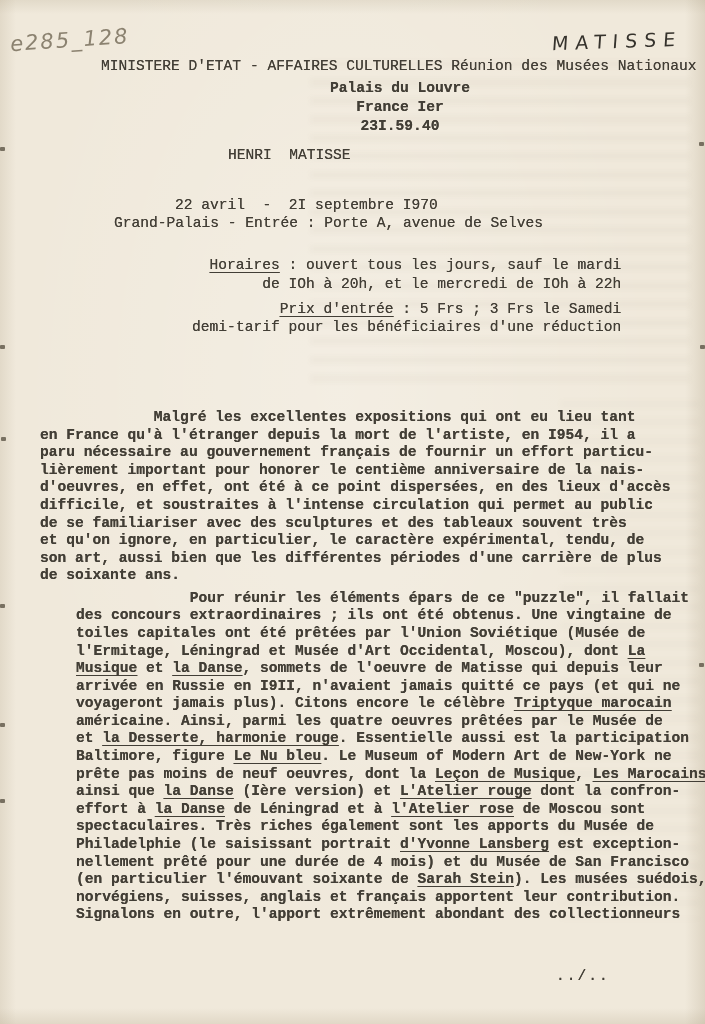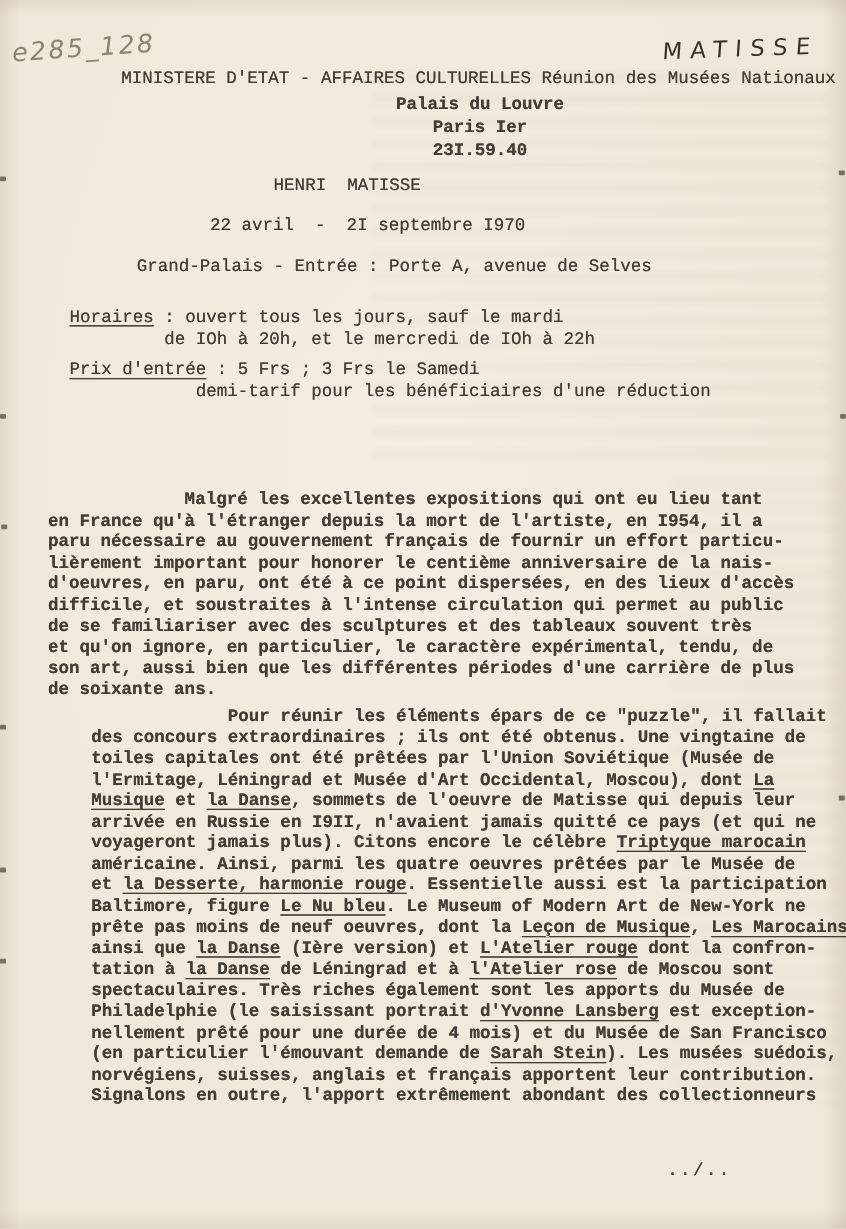--- a/index.html
+++ b/index.html
@@ -35,26 +35,26 @@
     font-family:"DejaVu Sans",sans-serif;
     font-size:19px; letter-spacing:7px; color:#35322c;
     transform:rotate(-2deg) skewX(-6deg);
   }
 
   .ministry { position:absolute; left:76px; top:58px;margin-left:25px; }
   .address  { position:absolute; left:300px; top:79px; width:200px; text-align:center; }
   .address .tline { line-height:18.8px;font-weight:bold; }
 
   .artist   { position:absolute; left:228px; top:147px; }
-  .dates    { position:absolute; left:175px; top:181px; }
+  .dates    { position:absolute; left:175px; top:197px; }
   .entrance { position:absolute; left:114px; top:215px; }
 
-  .info { position:absolute; left:58px; top:256px; }
+  .info { position:absolute; left:58px; top:256px;text-align:right; }
   .info .tline { line-height:18.8px; }
-  .info-entry + .info-entry { margin-top:6px; }
+  .info-entry + .info-entry { margin-top:6px;margin-left:29px; }
 
   .body { position:absolute; left:40px; top:409px;font-weight:bold; }
   .para + .para { margin-top:4.8px;margin-left:36px; }
 
   .footer { position:absolute; left:556px; top:968px; letter-spacing:2px; }
 
   .bleed {
     position:absolute; pointer-events:none; filter:blur(2px); opacity:0.5;
     background:repeating-linear-gradient(180deg, rgba(150,138,112,0.09) 0px, rgba(150,138,112,0.09) 8px, rgba(150,138,112,0) 8px, rgba(150,138,112,0) 18.5px);
   }
@@ -81,21 +81,21 @@
   <div class="speck" style="left:700px;top:345px;"></div>
   <div class="speck" style="left:699px;top:663px;"></div>
 
   <div class="hand-code">e285_128</div>
   <div class="hand-title">MATISSE</div>
 
   <div class="ministry tline">MINISTERE D'ETAT - AFFAIRES CULTURELLES Réunion des Musées Nationaux</div>
 
   <div class="address">
     <div class="tline">Palais du Louvre</div>
-    <div class="tline">Paris Ier</div>
+    <div class="tline">France Ier</div>
     <div class="tline">23I.59.40</div>
   </div>
 
   <div class="artist tline">HENRI  MATISSE</div>
   <div class="dates tline">22 avril  -  2I septembre I970</div>
   <div class="entrance tline">Grand-Palais - Entrée : Porte A, avenue de Selves</div>
 
   <div class="info" id="info">
       <div class="info-entry">
         <div class="tline"><span class="u">Horaires</span><span> : ouvert tous les jours, sauf le mardi</span></div>
@@ -106,45 +106,45 @@
         <div class="tline">            demi-tarif pour les bénéficiaires d'une réduction</div>
       </div>
     </div>
 
   <div class="body" id="body">
       <div class="para">
         <div class="tline"><span>             Malgré les excellentes expositions qui ont eu lieu tant</span></div>
         <div class="tline"><span>en France qu'à l'étranger depuis la mort de l'artiste, en I954, il a</span></div>
         <div class="tline"><span>paru nécessaire au gouvernement français de fournir un effort particu-</span></div>
         <div class="tline"><span>lièrement important pour honorer le centième anniversaire de la nais-</span></div>
-        <div class="tline"><span>d'oeuvres, en paru, ont été à ce point dispersées, en des lieux d'accès</span></div>
+        <div class="tline"><span>d'oeuvres, en effet, ont été à ce point dispersées, en des lieux d'accès</span></div>
         <div class="tline"><span>difficile, et soustraites à l'intense circulation qui permet au public</span></div>
         <div class="tline"><span>de se familiariser avec des sculptures et des tableaux souvent très</span></div>
         <div class="tline"><span>et qu'on ignore, en particulier, le caractère expérimental, tendu, de</span></div>
         <div class="tline"><span>son art, aussi bien que les différentes périodes d'une carrière de plus</span></div>
         <div class="tline"><span>de soixante ans.</span></div>
       </div>
       <div class="para">
         <div class="tline"><span>             Pour réunir les éléments épars de ce "puzzle", il fallait</span></div>
         <div class="tline"><span>des concours extraordinaires ; ils ont été obtenus. Une vingtaine de</span></div>
         <div class="tline"><span>toiles capitales ont été prêtées par l'Union Soviétique (Musée de</span></div>
         <div class="tline"><span>l'Ermitage, Léningrad et Musée d'Art Occidental, Moscou), dont </span><span class="u">La</span></div>
         <div class="tline"><span class="u">Musique</span><span> et </span><span class="u">la Danse</span><span>, sommets de l'oeuvre de Matisse qui depuis leur</span></div>
         <div class="tline"><span>arrivée en Russie en I9II, n'avaient jamais quitté ce pays (et qui ne</span></div>
         <div class="tline"><span>voyageront jamais plus). Citons encore le célèbre </span><span class="u">Triptyque marocain</span></div>
         <div class="tline"><span>américaine. Ainsi, parmi les quatre oeuvres prêtées par le Musée de</span></div>
         <div class="tline"><span>et </span><span class="u">la Desserte, harmonie rouge</span><span>. Essentielle aussi est la participation</span></div>
         <div class="tline"><span>Baltimore, figure </span><span class="u">Le Nu bleu</span><span>. Le Museum of Modern Art de New-York ne</span></div>
         <div class="tline"><span>prête pas moins de neuf oeuvres, dont la </span><span class="u">Leçon de Musique</span><span>, </span><span class="u">Les Marocains</span></div>
         <div class="tline"><span>ainsi que </span><span class="u">la Danse</span><span> (Ière version) et </span><span class="u">L'Atelier rouge</span><span> dont la confron-</span></div>
-        <div class="tline"><span>tation à </span><span class="u">la Danse</span><span> de Léningrad et à </span><span class="u">l'Atelier rose</span><span> de Moscou sont</span></div>
+        <div class="tline"><span>effort à </span><span class="u">la Danse</span><span> de Léningrad et à </span><span class="u">l'Atelier rose</span><span> de Moscou sont</span></div>
         <div class="tline"><span>spectaculaires. Très riches également sont les apports du Musée de</span></div>
         <div class="tline"><span>Philadelphie (le saisissant portrait </span><span class="u">d'Yvonne Lansberg</span><span> est exception-</span></div>
         <div class="tline"><span>nellement prêté pour une durée de 4 mois) et du Musée de San Francisco</span></div>
-        <div class="tline"><span>(en particulier l'émouvant demande de </span><span class="u">Sarah Stein</span><span>). Les musées suédois,</span></div>
+        <div class="tline"><span>(en particulier l'émouvant soixante de </span><span class="u">Sarah Stein</span><span>). Les musées suédois,</span></div>
         <div class="tline"><span>norvégiens, suisses, anglais et français apportent leur contribution.</span></div>
         <div class="tline"><span>Signalons en outre, l'apport extrêmement abondant des collectionneurs</span></div>
       </div>
     </div>
 
   <div class="footer tline">../..</div>
 
 </div>
 
 </body></html>

